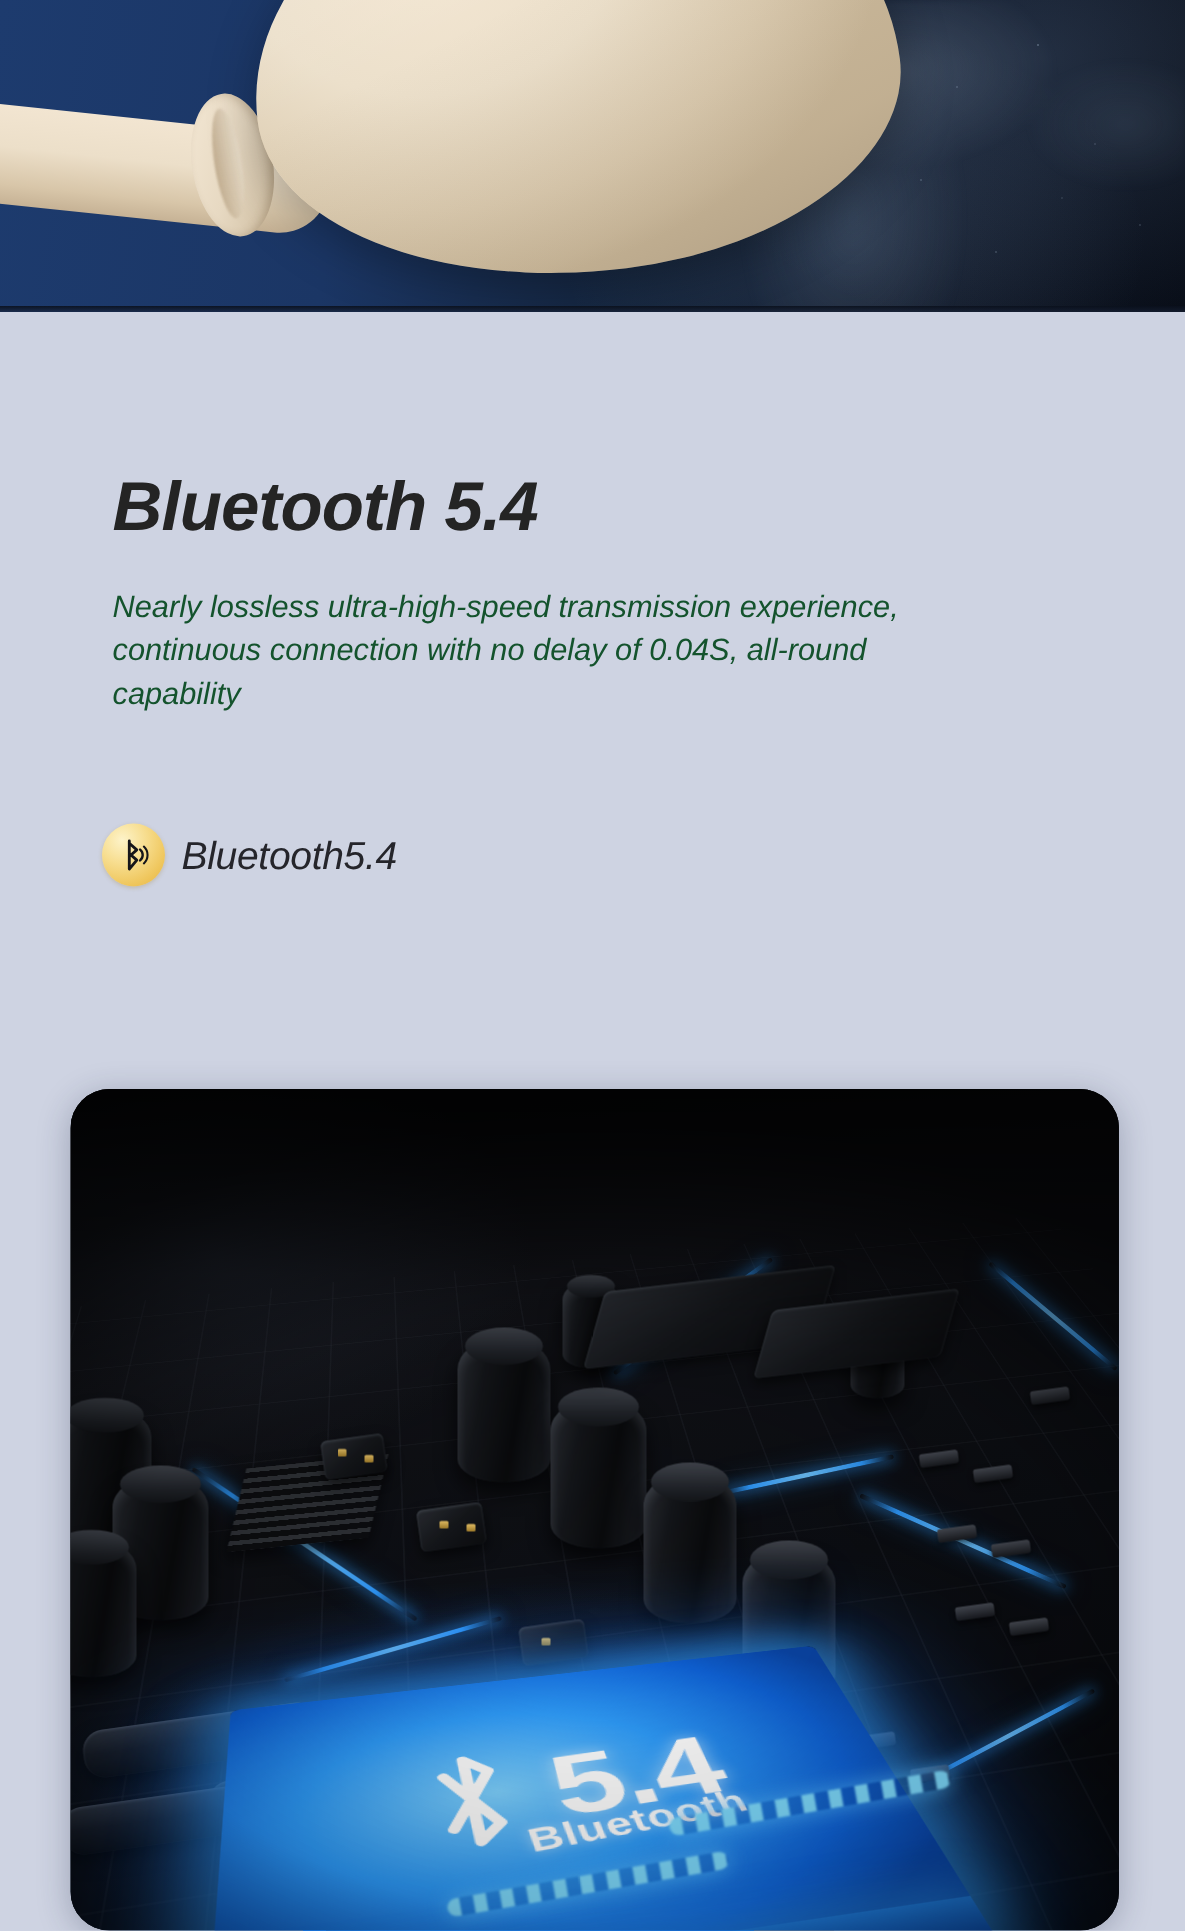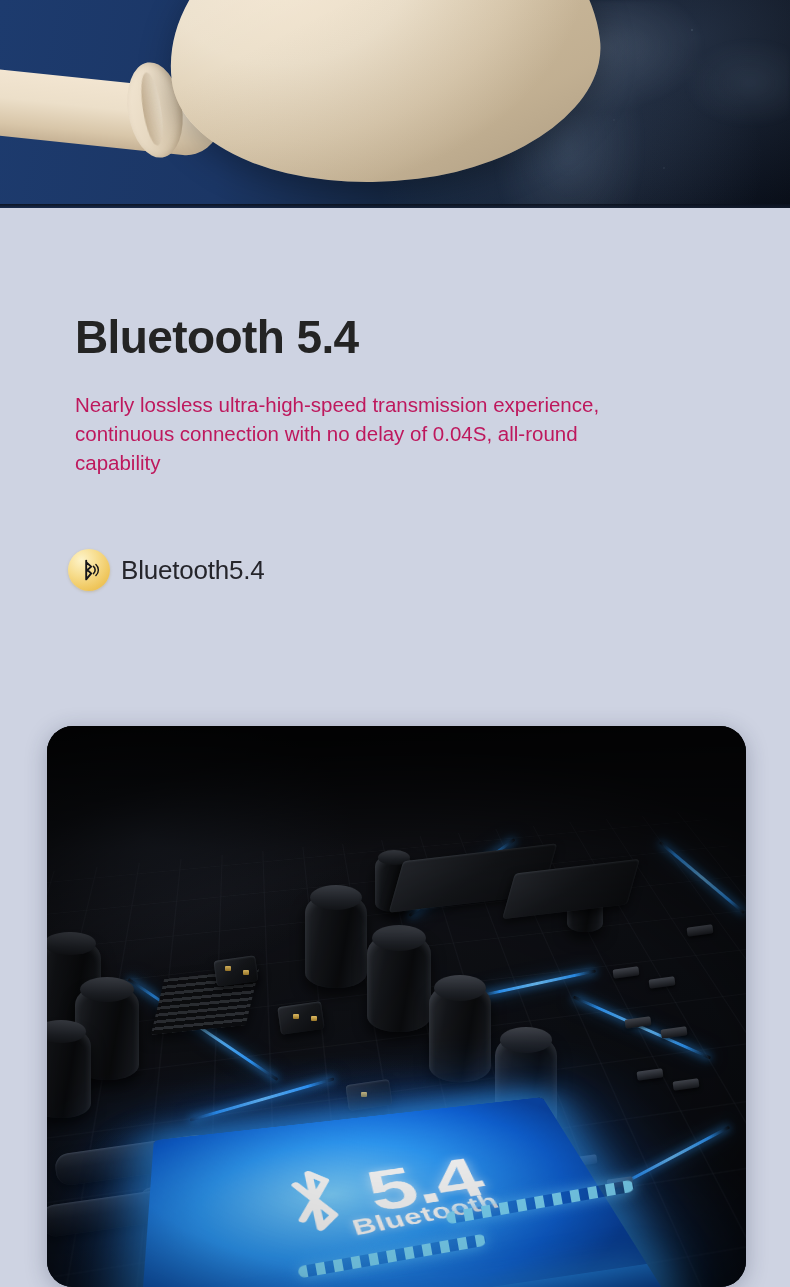--- a/index.html
+++ b/index.html
@@ -82,40 +82,40 @@
     border-radius:50%;
     background:radial-gradient(ellipse at 40% 70%, #e9dcc6 0%, #d8c8ab 70%, #c3b193 100%);
     filter:blur(0.5px);
   }
   .hero-bottomline{
     position:absolute;left:0;bottom:0;width:100%;height:4px;
     background:linear-gradient(180deg, rgba(10,16,28,.9), rgba(24,34,56,.6));
   }
 
   
-  .content{position:absolute;left:0;top:208px;width:674px;}
+  .content{position:absolute;left:0;top:208px;width:674px;font-style:italic;}
 
   .headline{
     margin:0;
     padding:100px 0 0 75px;
     font-size:46px;
     line-height:58px;
     font-weight:700;
     letter-spacing:-0.6px;
     color:#242424;
   }
   .headline .l2{display:block;}
 
   .subcopy{
     margin:0;
     padding:24px 60px 0 75px;
     font-size:20.5px;
     line-height:29px;
     font-weight:400;
-    color:#be185d;
+    color:#14532d;
     max-width:660px;
   }
 
   .badges{
     display:flex;
     align-items:center;
     padding:72px 0 0 68px;
     gap:6px;
   }
   .badge{display:flex;align-items:center;gap:11px;}

